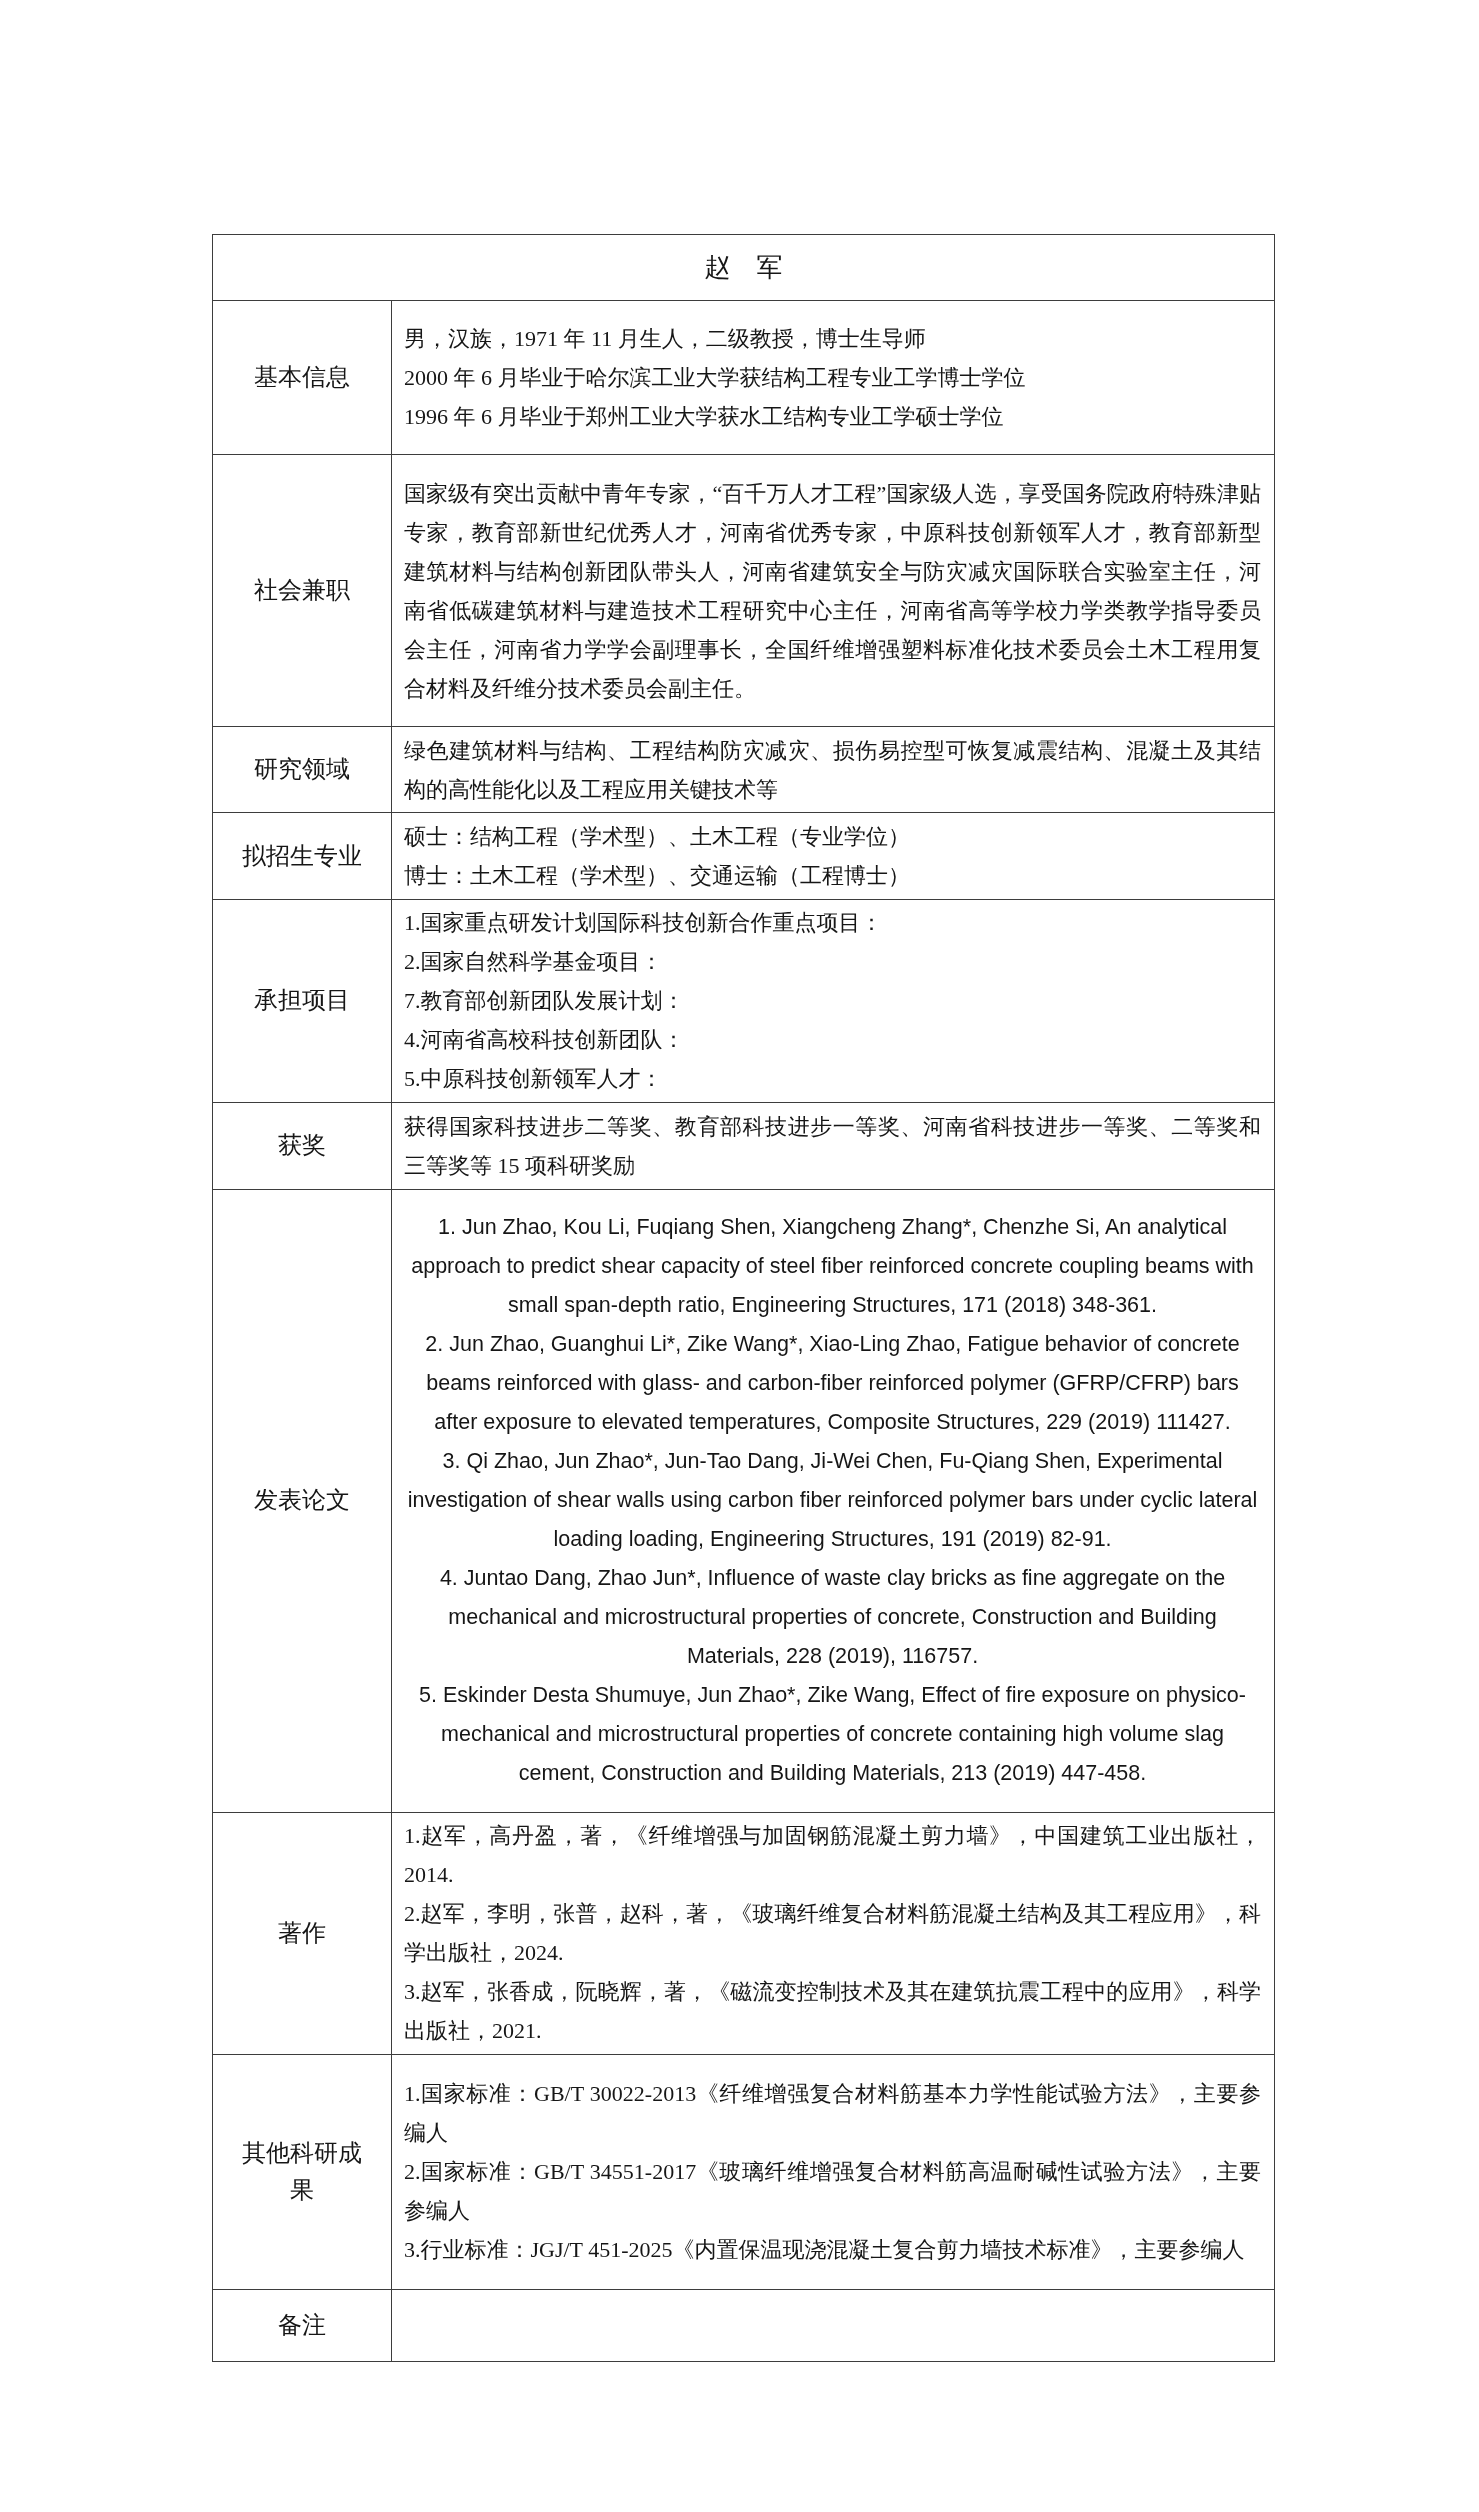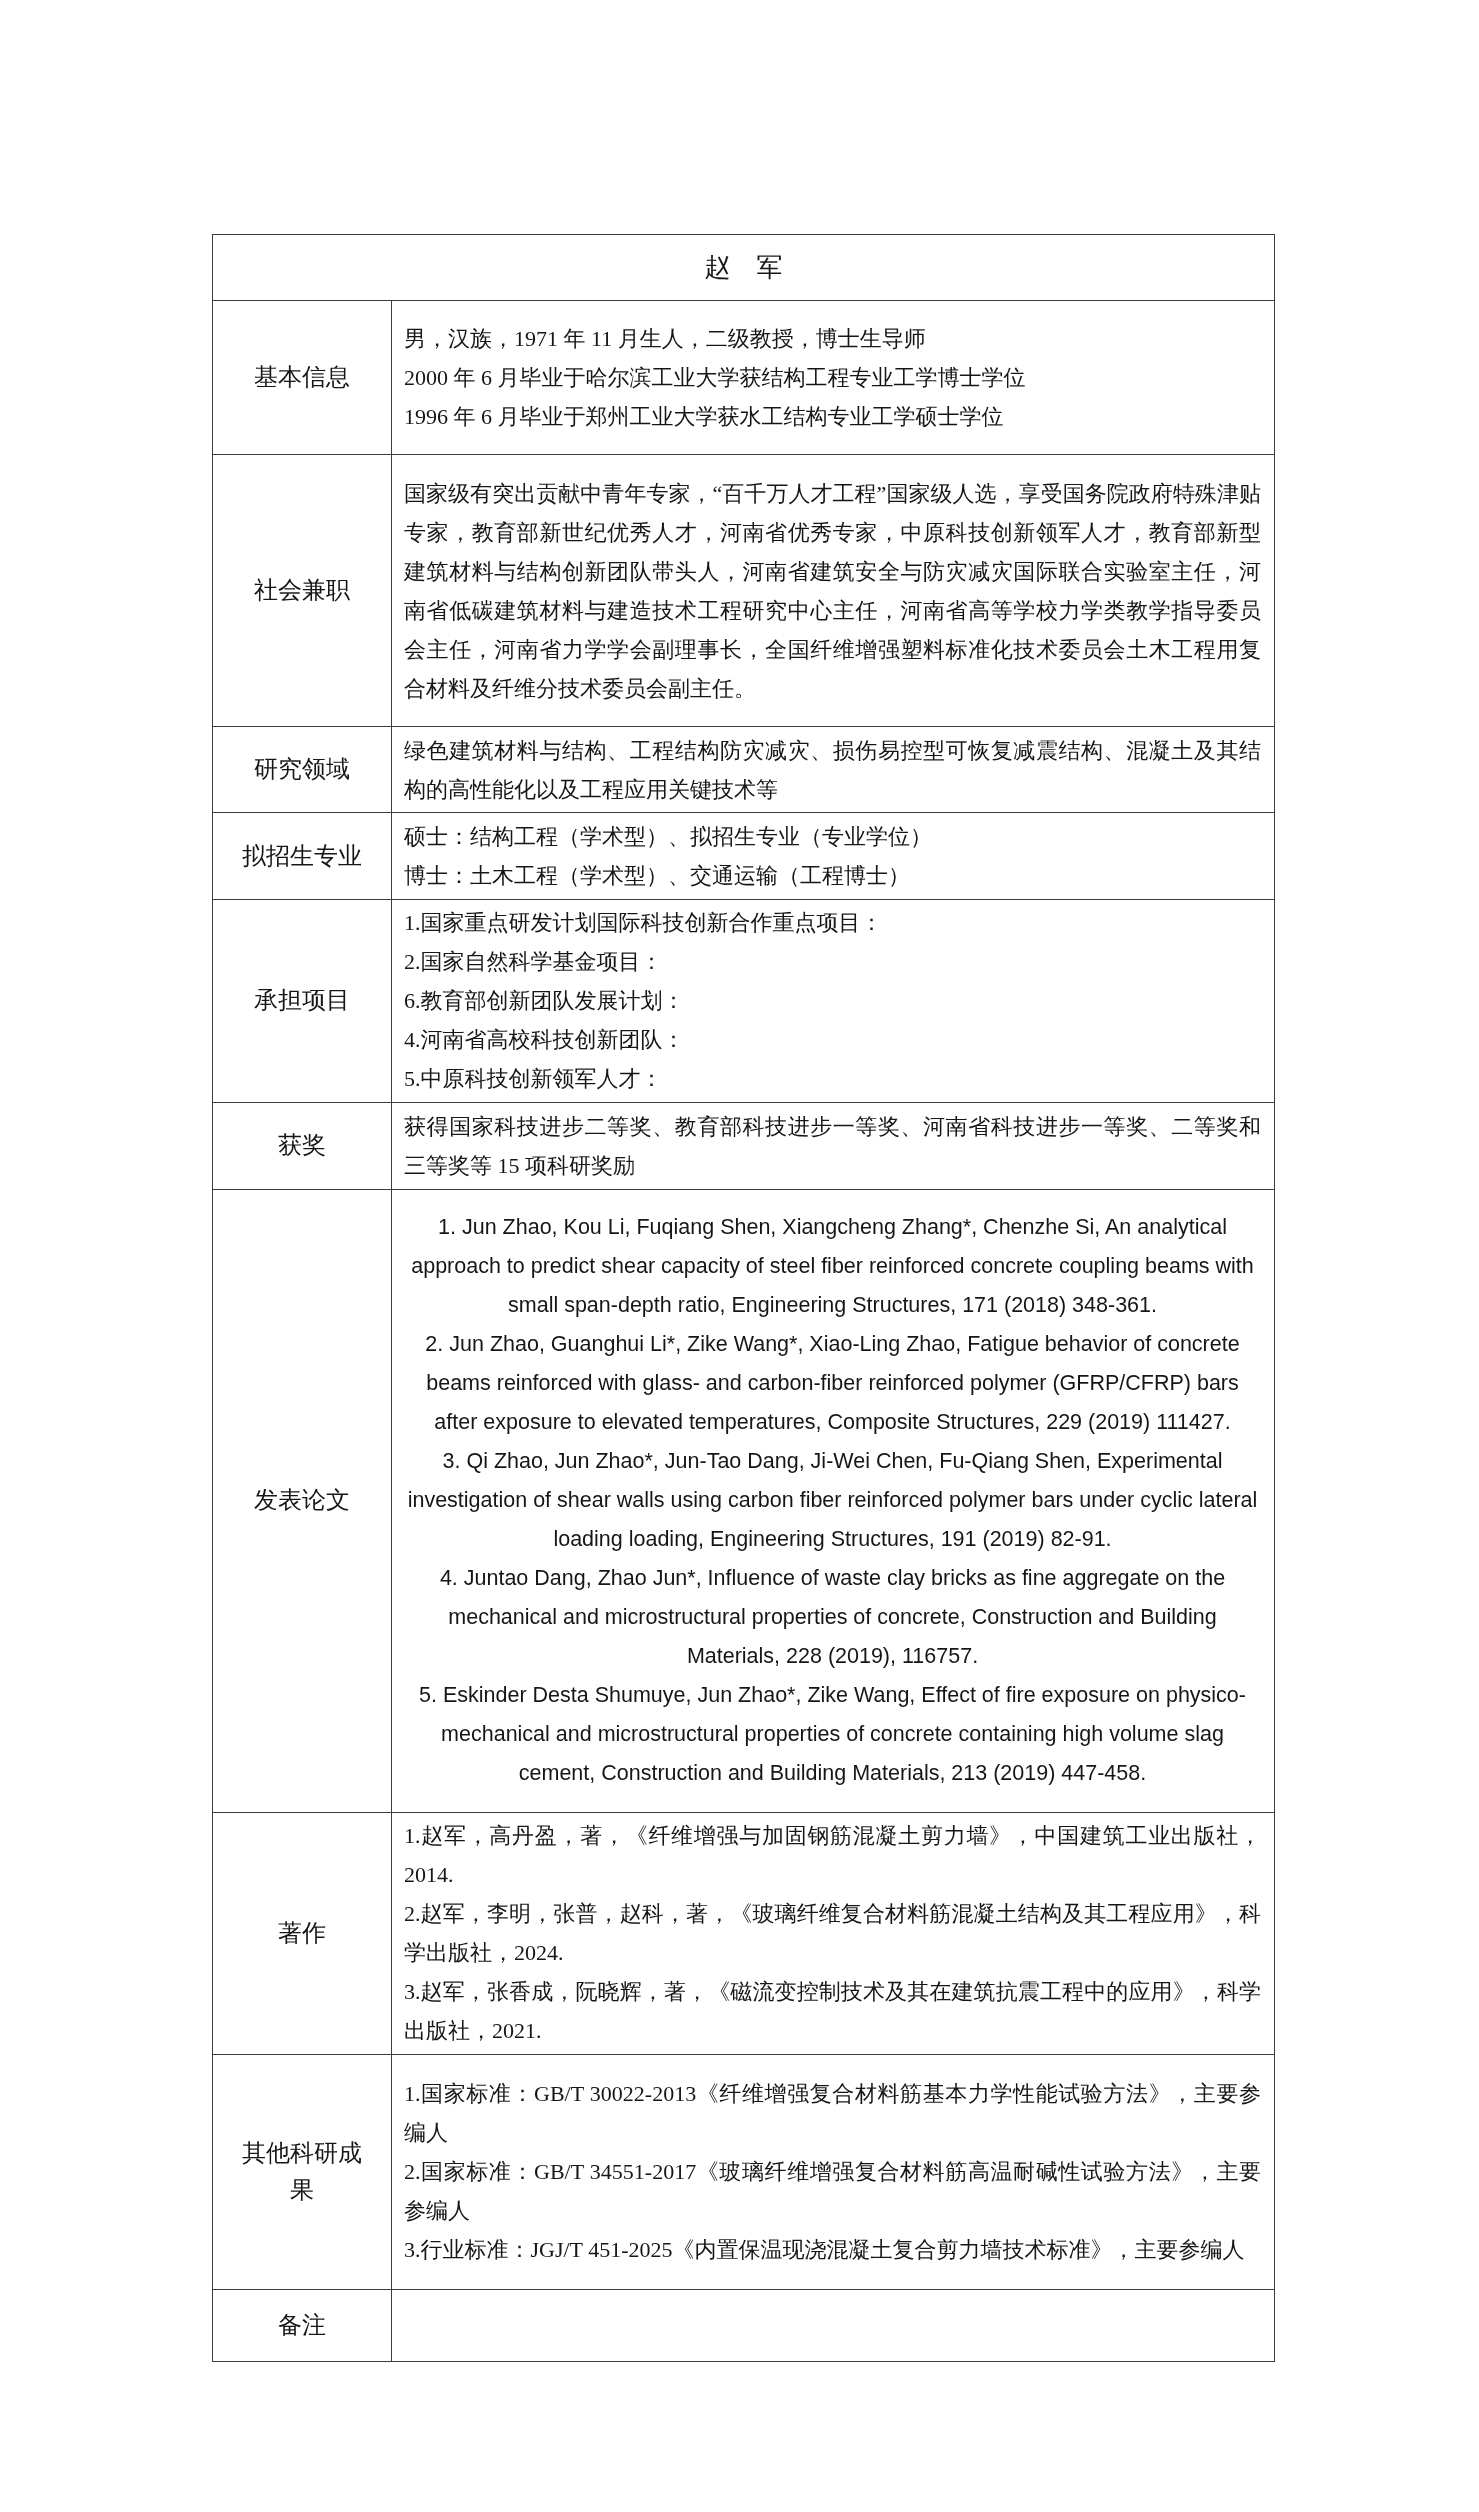--- a/index.html
+++ b/index.html
@@ -86,31 +86,31 @@
     </tr>
 
     <tr style="height:81px">
       <td class="label">研究领域</td>
       <td class="content zh">绿色建筑材料与结构、工程结构防灾减灾、损伤易控型可恢复减震结构、混凝土及其结构的高性能化以及工程应用关键技术等</td>
     </tr>
 
     <tr style="height:77px">
       <td class="label">拟招生专业</td>
       <td class="content zh">
-        <span class="line">硕士：结构工程（学术型）、拟招生专业（专业学位）</span>
+        <span class="line">硕士：结构工程（学术型）、土木工程（专业学位）</span>
         <span class="line">博士：土木工程（学术型）、交通运输（工程博士）</span>
       </td>
     </tr>
 
     <tr style="height:198px">
       <td class="label">承担项目</td>
       <td class="content zh">
         <span class="line">1.国家重点研发计划国际科技创新合作重点项目：</span>
         <span class="line">2.国家自然科学基金项目：</span>
-        <span class="line">6.教育部创新团队发展计划：</span>
+        <span class="line">7.教育部创新团队发展计划：</span>
         <span class="line">4.河南省高校科技创新团队：</span>
         <span class="line">5.中原科技创新领军人才：</span>
       </td>
     </tr>
 
     <tr style="height:78px">
       <td class="label">获奖</td>
       <td class="content zh">获得国家科技进步二等奖、教育部科技进步一等奖、河南省科技进步一等奖、二等奖和三等奖等 15 项科研奖励</td>
     </tr>
 

